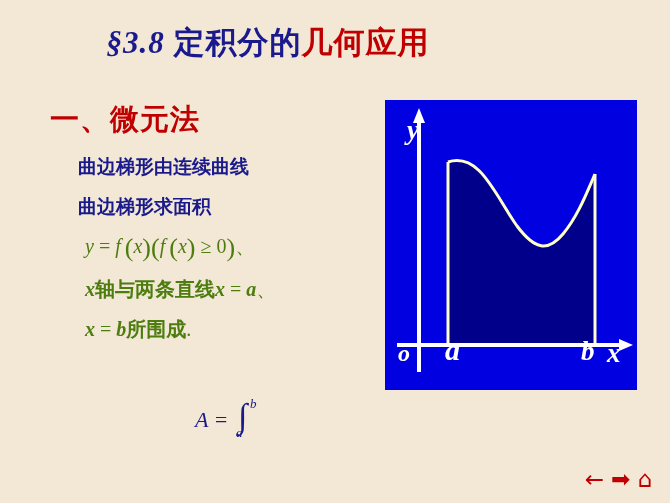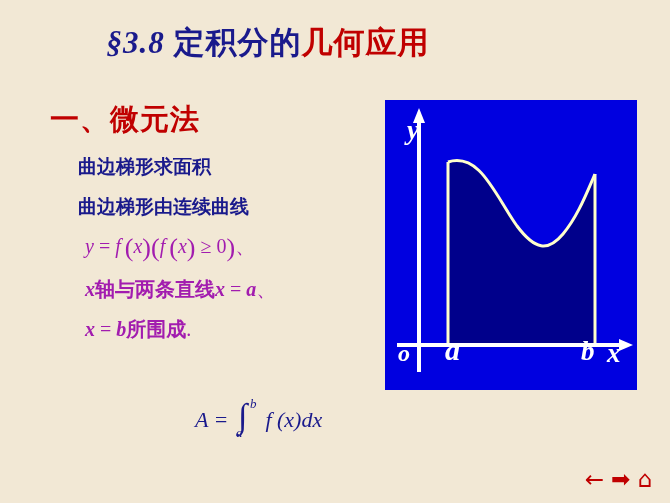--- a/index.html
+++ b/index.html
@@ -52,21 +52,21 @@
   .body-line {
     font-size: 19px;
     color: #1a1a8c;
     font-weight: bold;
     margin-left: 38px;
     margin-top: 14px;
     white-space: nowrap;
   }
   .math-line {
     font-size: 20px;
-    color: #a21caf;
+    color: #4d7c0f;
     margin-left: 45px;
     margin-top: 13px;
     white-space: nowrap;
     font-family: "Liberation Serif", serif;
   }
   .mi { font-style: italic; }
   .mi-b { font-style: italic; font-weight: bold; }
   .paren-big {
     font-size: 26px;
     vertical-align: -3px;
@@ -163,22 +163,22 @@
 <body>
 
 <div id="slide-title">
   <span class="seg-sect mi-b">§</span><span class="mi-b">3.8</span><span> 定积分的</span><span class="seg-red">几何应用</span>
 </div>
 
 <div id="left-col">
 
   <div id="section-heading">一、微元法</div>
 
+  <div class="body-line">曲边梯形由连续曲线</div>
   <div class="body-line">曲边梯形求面积</div>
-  <div class="body-line">曲边梯形由连续曲线</div>
 
   <div class="math-line">
     <span class="mi">y</span> = <span class="mi">f</span> <span class="paren-big">(</span><span class="mi">x</span><span class="paren-big">)</span><span class="paren-big">(</span><span class="mi">f</span> <span class="paren-big">(</span><span class="mi">x</span><span class="paren-big">)</span> ≥ 0<span class="paren-big">)</span>、
   </div>
 
   <div class="math-line">
     <span class="mi-b">x</span><span style="font-weight:bold;">轴与两条直线</span><span class="mi-b">x</span> = <span class="mi-b">a</span>、
   </div>
 
   <div class="math-line">
@@ -186,21 +186,20 @@
   </div>
 </div>
 
 <div id="formula-area">
   <span class="mi">A =</span>
   <span class="integral-wrap">
     <span class="int-sym">∫</span>
     <span class="int-top">b</span>
     <span class="int-bot">a</span>
   </span>
-  <span class="mi">f (x)dx</span>
 </div>
 
 <div id="figure">
   <svg id="fig-svg" width="252" height="290" viewBox="0 0 252 290">
 
     <path d="M 63 245 L 63 62 C 95 52 110 95 132 126 C 150 150 163 152 178 134 C 193 116 202 92 210 74 L 210 245 Z" fill="#00008b"></path>
 
     <path d="M 63 62 C 95 52 110 95 132 126 C 150 150 163 152 178 134 C 193 116 202 92 210 74" fill="none" stroke="#ffffcc" stroke-width="3"></path>
 
     <line x1="63" y1="62" x2="63" y2="245" stroke="#ffffcc" stroke-width="3"></line>

